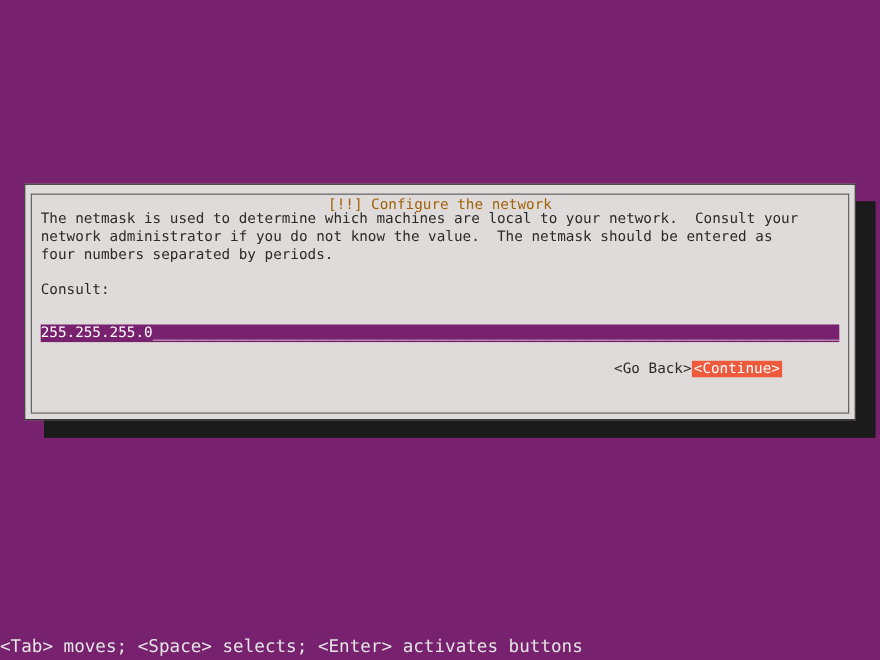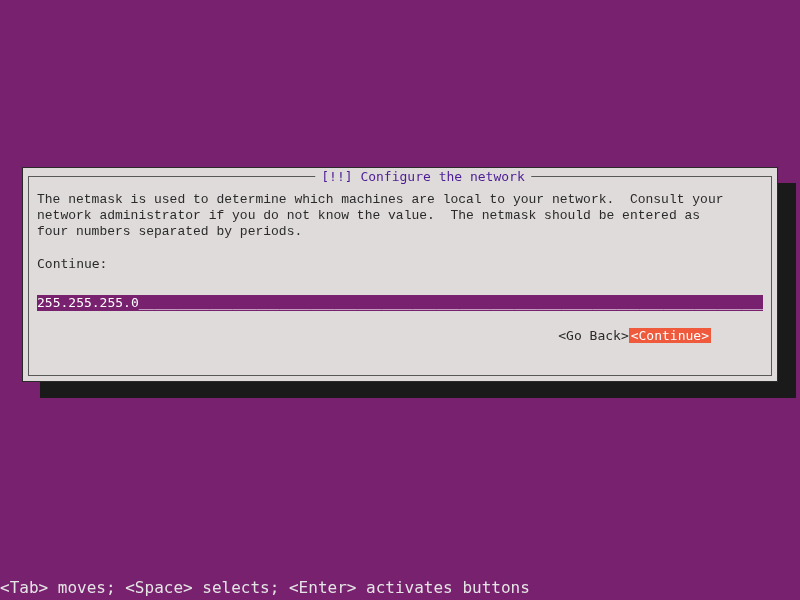--- a/index.html
+++ b/index.html
@@ -37,39 +37,37 @@
       position: absolute;
       left: 5px;
       top: 8px;
       right: 5px;
       bottom: 5px;
       border: 1px solid #585858;
     }
     .dialog-title {
       position: absolute;
       left: 50%;
-      top: 1px;
+      top: 11px;
       transform: translateX(-50%);
       background: #e0dbdb;
-      color: #4c1d95;
+      color: #a16207;
       padding: 0 6px;
       white-space: nowrap;
-      margin-left: 23px;
     }
     .dialog-content {
       position: absolute;
       left: 14px;
       top: 24px;
       right: 14px;
       color: #2a2a2a;
     }
     .help-text {
       line-height: 16px;
       white-space: pre-wrap;
-      font-family: Liberation Mono, monospace;
     }
     .field-label {
       margin-top: 16px;
     }
     .input-line {
       position: absolute;
       left: 14px;
       right: 14px;
       top: 127px;
       height: 16px;
@@ -120,21 +118,21 @@
 <div class="dialog-shadow"></div>
 
 <div class="dialog">
   <div class="dialog-inner-border"></div>
   <div class="dialog-title">[!!] Configure the network</div>
 
   <div class="dialog-content">
     <div class="help-text">The netmask is used to determine which machines are local to your network.  Consult your
 network administrator if you do not know the value.  The netmask should be entered as
 four numbers separated by periods.</div>
-    <div class="field-label">Continue:</div>
+    <div class="field-label">Consult:</div>
   </div>
 
   <div class="input-line"><span class="input-value">255.255.255.0</span><span class="input-fill">_____________________________________________________________________________________________</span></div>
 
   <div class="buttons-row">
     <span class="go-back">&lt;Go Back&gt;</span>
     <span class="continue">&lt;Continue&gt;</span>
   </div>
 </div>
 

